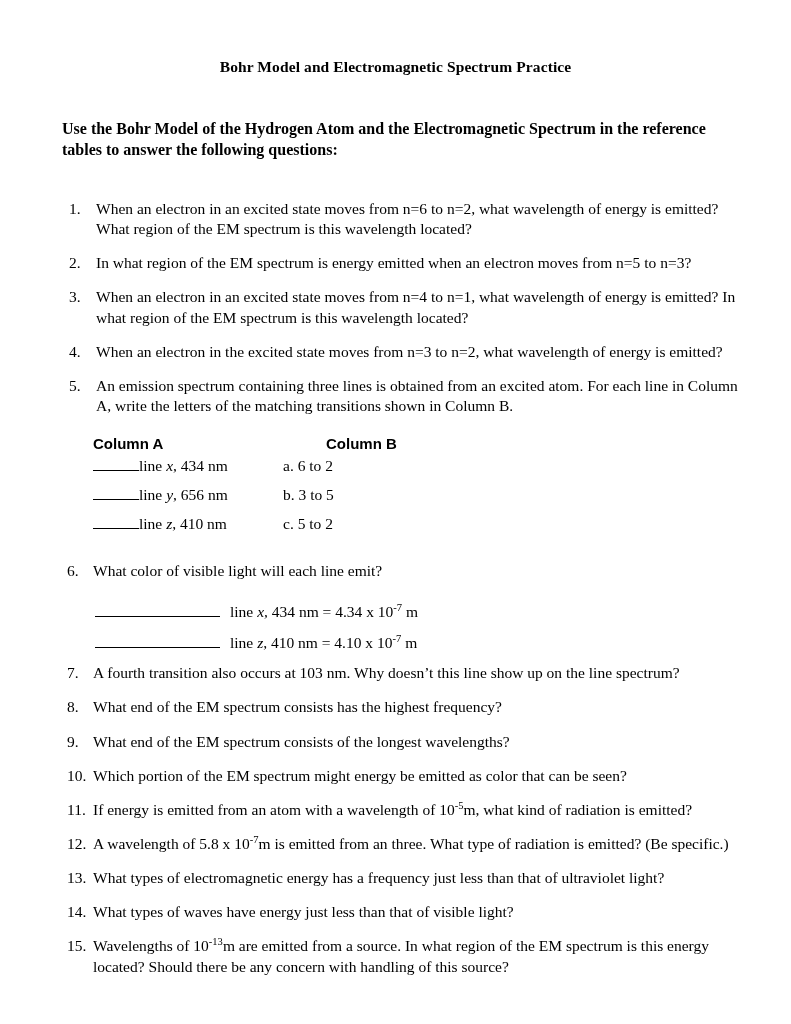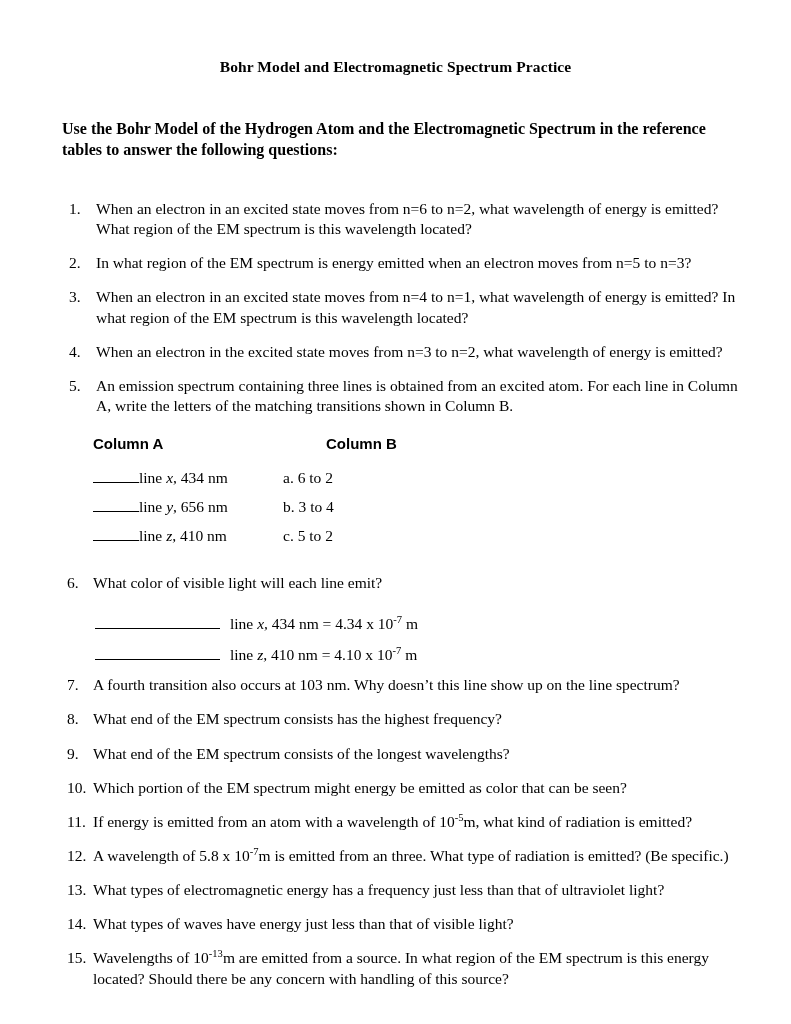--- a/index.html
+++ b/index.html
@@ -94,21 +94,21 @@
   .match-block {
     margin-top: 18px;
     margin-bottom: 4px;
     padding-left: 93px;
   }
   .match-head {
     display: flex;
     font-family: "Liberation Sans", "DejaVu Sans", sans-serif;
     font-weight: bold;
     font-size: 15px;
-    margin-bottom: 15px;
+    margin-bottom: 3px;
   }
   .match-head .col-a-head { width: 233px; }
   .match-head .col-b-head { }
 
   .match-row {
     display: flex;
     margin-bottom: 9px;
   }
   .match-row .col-a {
     width: 190px;
@@ -193,21 +193,21 @@
       <span class="col-a-head">Column A</span>
       <span class="col-b-head">Column B</span>
     </div>
 
     <div class="match-row">
       <span class="col-a"><span class="blank-inline"></span><span>line </span><span class="it">x</span><span>, 434 nm</span></span>
       <span class="col-b">a. 6 to 2</span>
     </div>
     <div class="match-row">
       <span class="col-a"><span class="blank-inline"></span><span>line </span><span class="it">y</span><span>, 656 nm</span></span>
-      <span class="col-b">b. 3 to 4</span>
+      <span class="col-b">b. 3 to 5</span>
     </div>
     <div class="match-row">
       <span class="col-a"><span class="blank-inline"></span><span>line </span><span class="it">z</span><span>, 410 nm</span></span>
       <span class="col-b">c. 5 to 2</span>
     </div>
   </div>
 
   <ol class="qlist-b" style="padding-top:18px;">
     <li style="margin-bottom:6px;">
       <span class="marker">6.</span>

